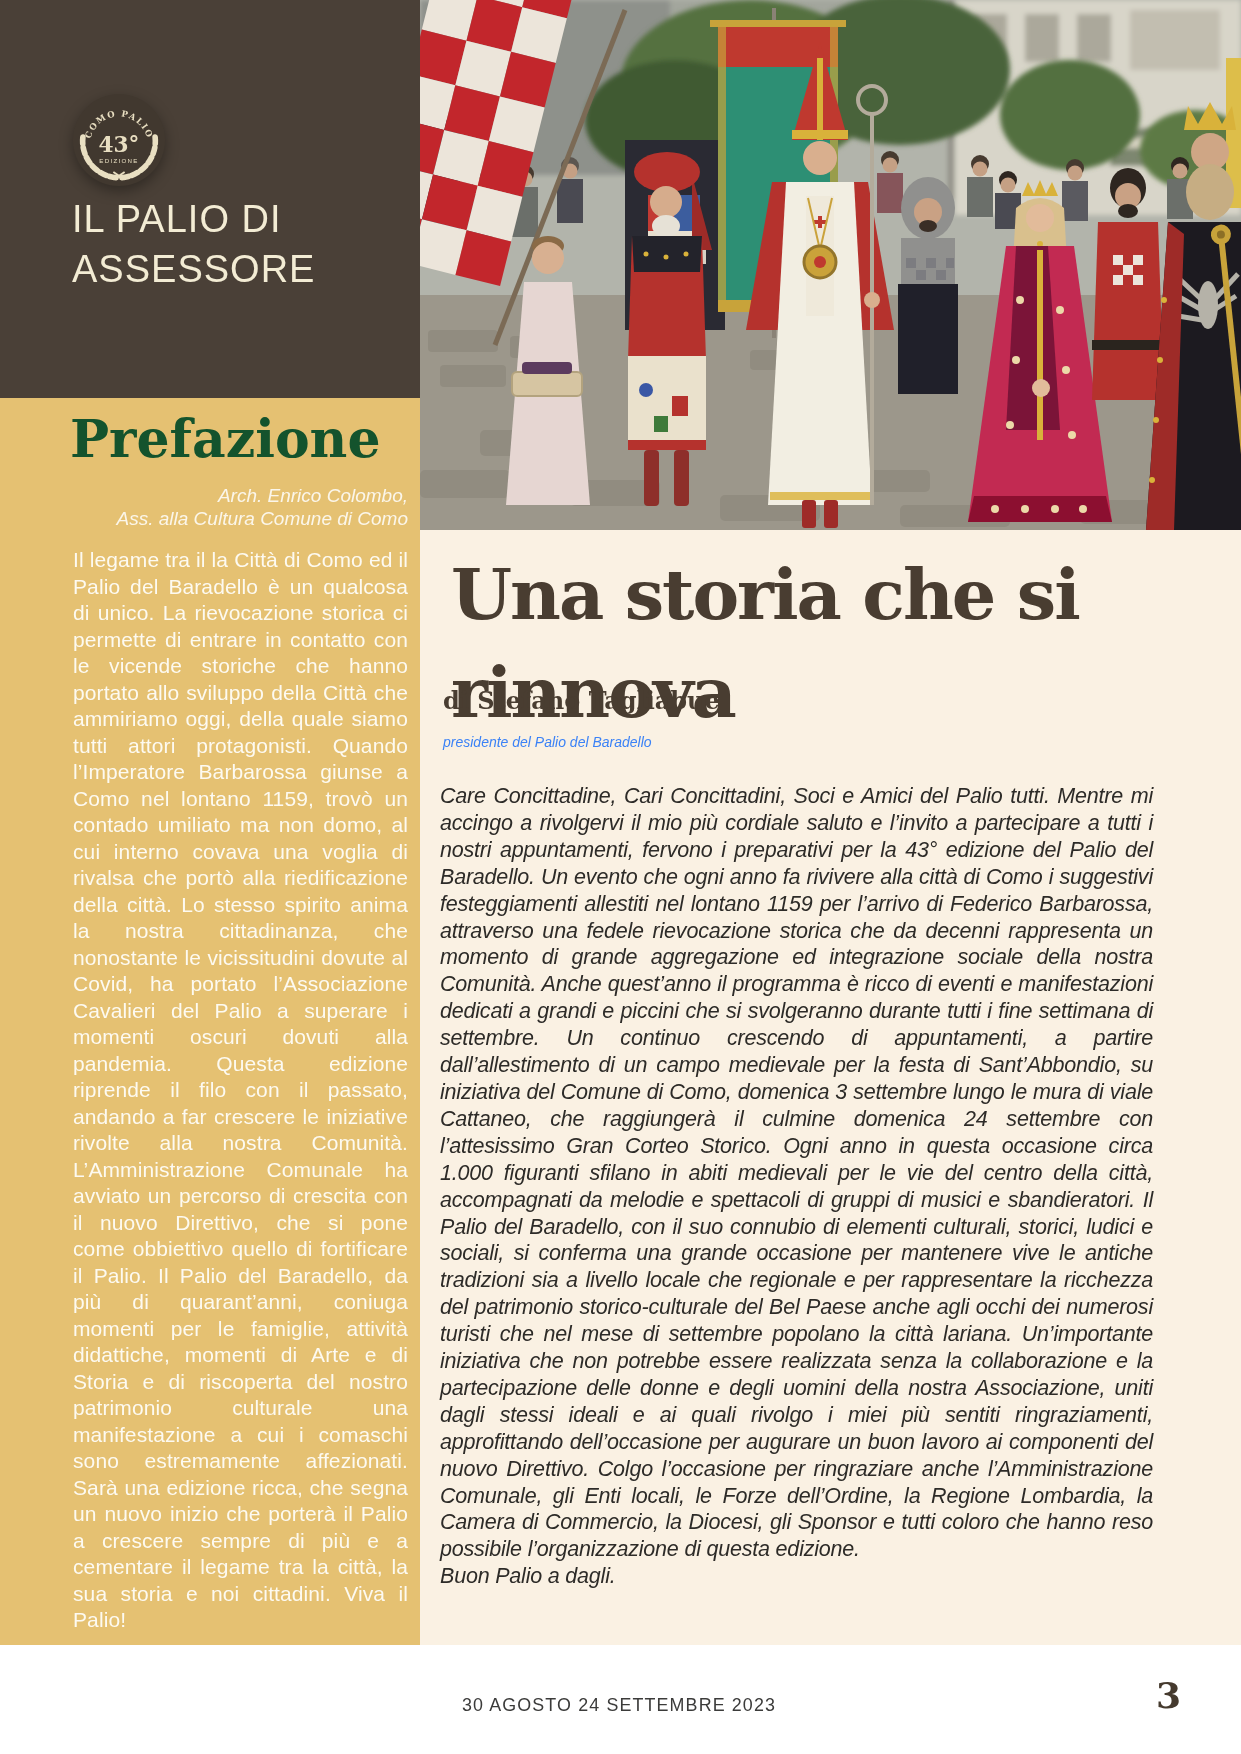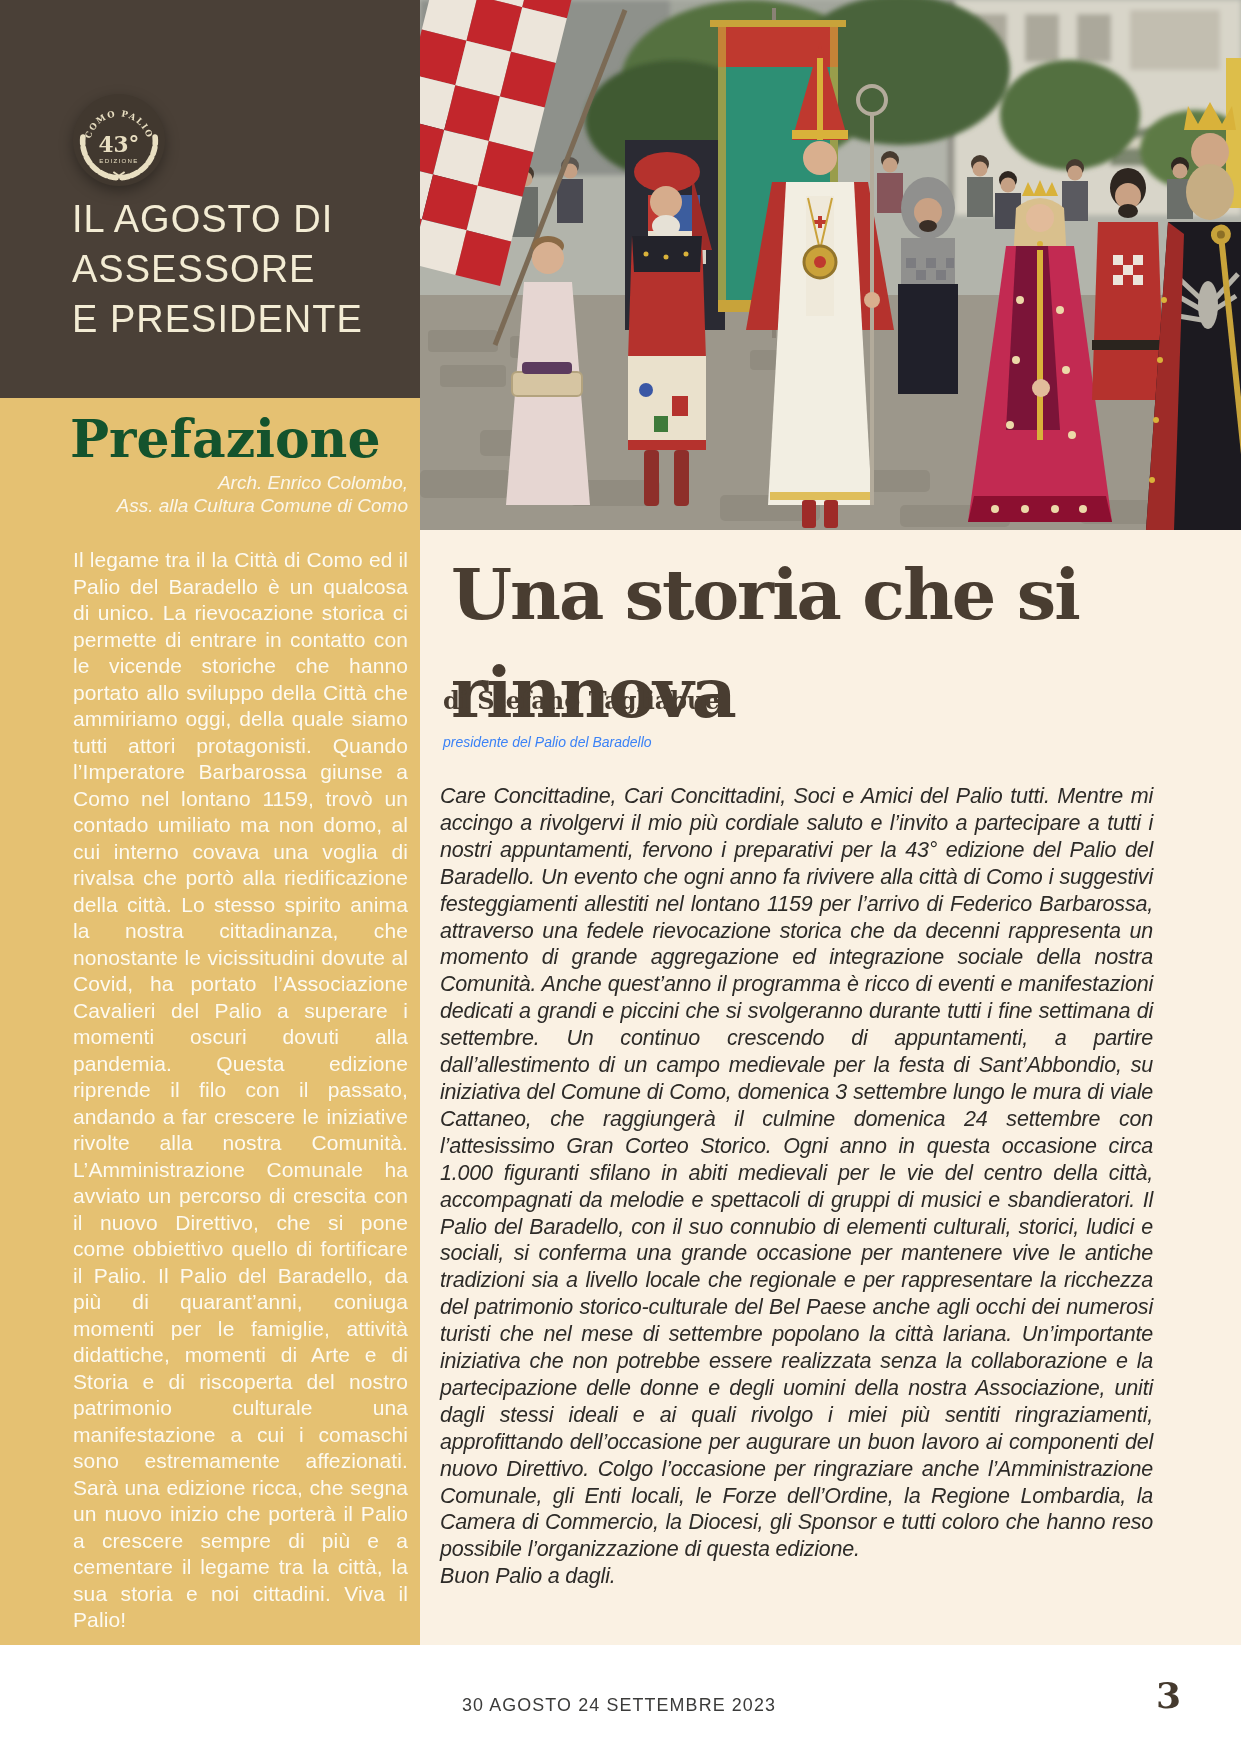--- a/index.html
+++ b/index.html
@@ -8,21 +8,21 @@
     font-family:"Liberation Sans",sans-serif;overflow:hidden;
   }
   
   .brown-block{position:absolute;left:0;top:0;width:420px;height:398px;background:#4a4037;}
   .gold-block{position:absolute;left:0;top:398px;width:420px;height:1247px;background:#e5c172;}
   .badge{position:absolute;left:72px;top:93px;width:94px;height:94px;filter:drop-shadow(0 5px 7px rgba(0,0,0,.35));}
   .sidebar-title{position:absolute;left:72px;top:194px;font-size:38px;line-height:50px;
     color:#f3ecd4;letter-spacing:1px;font-weight:500;}
   .pref-heading{position:absolute;left:70px;top:408px;margin:0;
     font-family:"DejaVu Serif",serif;font-weight:700;font-size:52px;color:#14532d;}
-  .pref-byline{position:absolute;left:40px;top:471px;width:368px;text-align:right;
+  .pref-byline{position:absolute;left:40px;top:484px;width:368px;text-align:right;
     font-style:italic;font-size:19px;line-height:23px;color:#fbf6ea;}
   .pref-body{position:absolute;left:73px;top:547px;width:335px;
     font-size:21px;line-height:26.5px;text-align:justify;color:#fdfaf1;letter-spacing:.1px;}
   
   .photo{position:absolute;left:420px;top:0;width:821px;height:530px;overflow:hidden;background:#b2b4ab;}
   .photo svg{display:block;width:100%;height:100%;}
   .cream-panel{position:absolute;left:420px;top:530px;width:821px;height:1115px;background:#faf1e3;}
   .art-title{position:absolute;left:443px;top:538px;width:760px;margin:8px;
     font-family:"DejaVu Serif",serif;font-weight:700;font-size:70px;line-height:98px;
     color:#493d31;letter-spacing:-2px;}
@@ -54,23 +54,22 @@
   </g>
   <path id="arcTop" d="M19,56 A31,31 0 0 1 81,56" fill="none"></path>
   <text font-size="9" fill="#e9dfc2" letter-spacing="1.6" font-family="'DejaVu Serif',serif" font-weight="bold">
     <textPath href="#arcTop" startOffset="50%" text-anchor="middle">COMO PALIO</textPath>
   </text>
   <text x="50" y="63" text-anchor="middle" font-size="23" font-weight="bold" font-family="'DejaVu Serif',serif" fill="#e9dfc2">43°</text>
   <text x="50" y="74" text-anchor="middle" font-size="6.5" letter-spacing="1.4" fill="#e9dfc2" font-family="'Liberation Sans',sans-serif">EDIZIONE</text>
 </svg>
 
 <div class="sidebar-title">
-  <div>IL AGOSTO DI</div>
+  <div>IL PALIO DI</div>
   <div>ASSESSORE</div>
-  <div>E PRESIDENTE</div>
 </div>
 
 <h2 class="pref-heading">Prefazione</h2>
 <div class="pref-byline">
   <div>Arch. Enrico Colombo,</div>
   <div>Ass. alla Cultura Comune di Como</div>
 </div>
 <div class="pref-body">Il legame tra il la Città di Como ed il Palio del Baradello è un qualcosa di unico. La rievocazione storica ci permette di entrare in contatto con le vicende storiche che hanno portato allo sviluppo della Città che ammiriamo oggi, della quale siamo tutti attori protagonisti. Quando l’Imperatore Barbarossa giunse a Como nel lontano 1159, trovò un contado umiliato ma non domo, al cui interno covava una voglia di rivalsa che portò alla riedificazione della città. Lo stesso spirito anima la nostra cittadinanza, che nonostante le vicissitudini dovute al Covid, ha portato l’Associazione Cavalieri del Palio a superare i momenti oscuri dovuti alla pandemia. Questa edizione riprende il filo con il passato, andando a far crescere le iniziative rivolte alla nostra Comunità. L’Amministrazione Comunale ha avviato un percorso di crescita con il nuovo Direttivo, che si pone come obbiettivo quello di fortificare il Palio. Il Palio del Baradello, da più di quarant’anni, coniuga momenti per le famiglie, attività didattiche, momenti di Arte e di Storia e di riscoperta del nostro patrimonio culturale una manifestazione a cui i comaschi sono estremamente affezionati. Sarà una edizione ricca, che segna un nuovo inizio che porterà il Palio a crescere sempre di più e a cementare il legame tra la città, la sua storia e noi cittadini. Viva il Palio!</div>
 
 <div class="photo">

